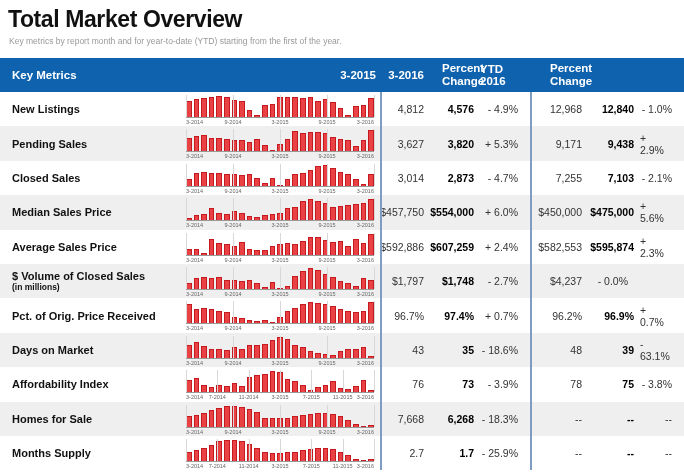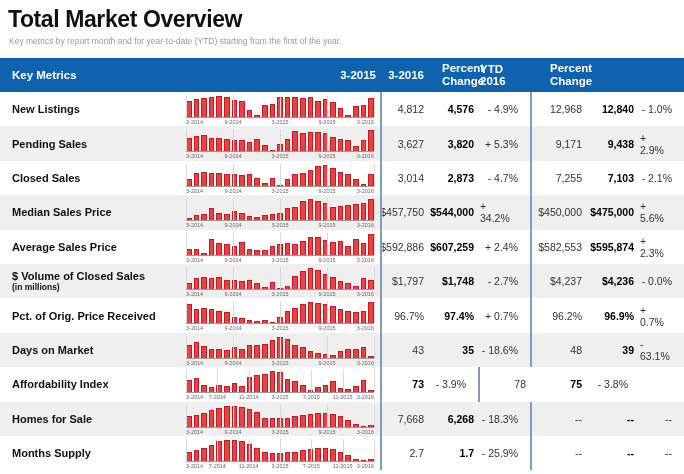--- a/index.html
+++ b/index.html
@@ -255,22 +255,22 @@
           </div>
           <div class="axis">
             <span style="left: 0px; transform: translateX(0px);">3-2014</span>
             <span style="left: 47px; transform: translateX(-50%);">9-2014</span>
             <span style="left: 94px; transform: translateX(-50%);">3-2015</span>
             <span style="left: 141px; transform: translateX(-50%);">9-2015</span>
             <span style="left: 188px; transform: translateX(-100%);">3-2016</span>
           </div>
         </div>
         <div class="cell-val">$457,750</div>
-        <div class="cell-val bold">$544,000</div>
-        <div class="cell-pct div">+ 34.2%</div>
+        <div class="cell-val bold">$554,000</div>
+        <div class="cell-pct div">+ 6.0%</div>
         <div class="cell-val">$450,000</div>
         <div class="cell-val bold">$475,000</div>
         <div class="cell-pct">+ 5.6%</div>
       </div>
       <div class="grid row">
         <div class="cell-label">
           <span>Average Sales Price</span>
         </div>
         <div class="cell-spark">
           <div class="bars-wrap">
@@ -363,21 +363,20 @@
             <span style="left: 47px; transform: translateX(-50%);">9-2014</span>
             <span style="left: 94px; transform: translateX(-50%);">3-2015</span>
             <span style="left: 141px; transform: translateX(-50%);">9-2015</span>
             <span style="left: 188px; transform: translateX(-100%);">3-2016</span>
           </div>
         </div>
         <div class="cell-val">$1,797</div>
         <div class="cell-val bold">$1,748</div>
         <div class="cell-pct div">- 2.7%</div>
         <div class="cell-val">$4,237</div>
-        <div class="cell-val bold">$4,236</div>
         <div class="cell-pct">- 0.0%</div>
       </div>
       <div class="grid row">
         <div class="cell-label">
           <span>Pct. of Orig. Price Received</span>
         </div>
         <div class="cell-spark">
           <div class="bars-wrap">
             <div class="gridline" style="left: 0%;"></div>
             <div class="gridline" style="left: 25%;"></div>
@@ -519,20 +518,21 @@
           <div class="axis">
             <span style="left: 0px; transform: translateX(0px);">3-2014</span>
             <span style="left: 31.3333px; transform: translateX(-50%);">7-2014</span>
             <span style="left: 62.6667px; transform: translateX(-50%);">11-2014</span>
             <span style="left: 94px; transform: translateX(-50%);">3-2015</span>
             <span style="left: 125.333px; transform: translateX(-50%);">7-2015</span>
             <span style="left: 156.667px; transform: translateX(-50%);">11-2015</span>
             <span style="left: 188px; transform: translateX(-100%);">3-2016</span>
           </div>
         </div>
+        <div class="cell-val">76</div>
         <div class="cell-val bold">73</div>
         <div class="cell-pct div">- 3.9%</div>
         <div class="cell-val">78</div>
         <div class="cell-val bold">75</div>
         <div class="cell-pct">- 3.8%</div>
       </div>
       <div class="grid row">
         <div class="cell-label">
           <span>Homes for Sale</span>
         </div>

